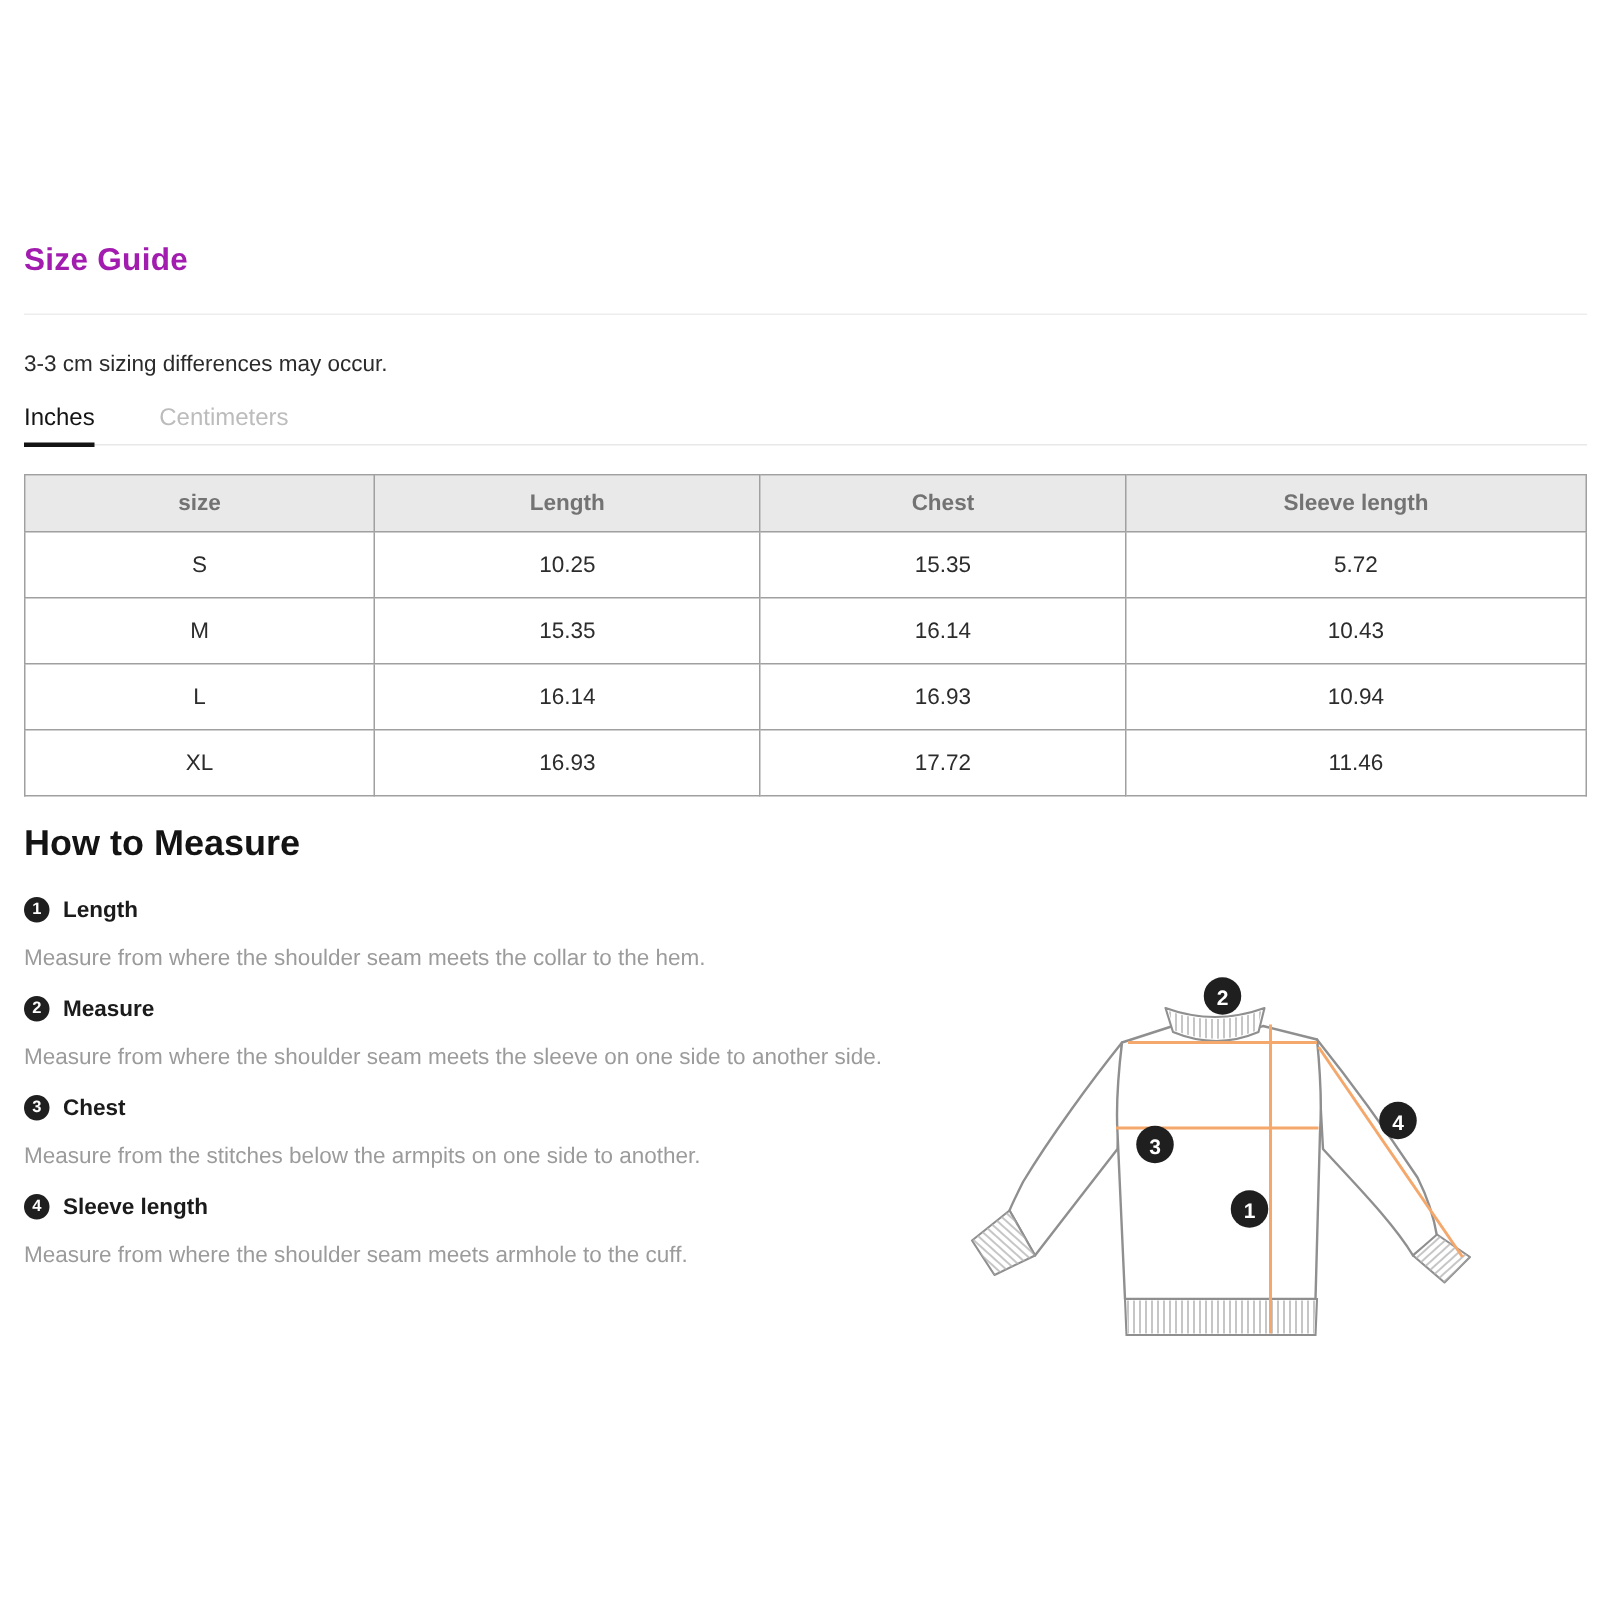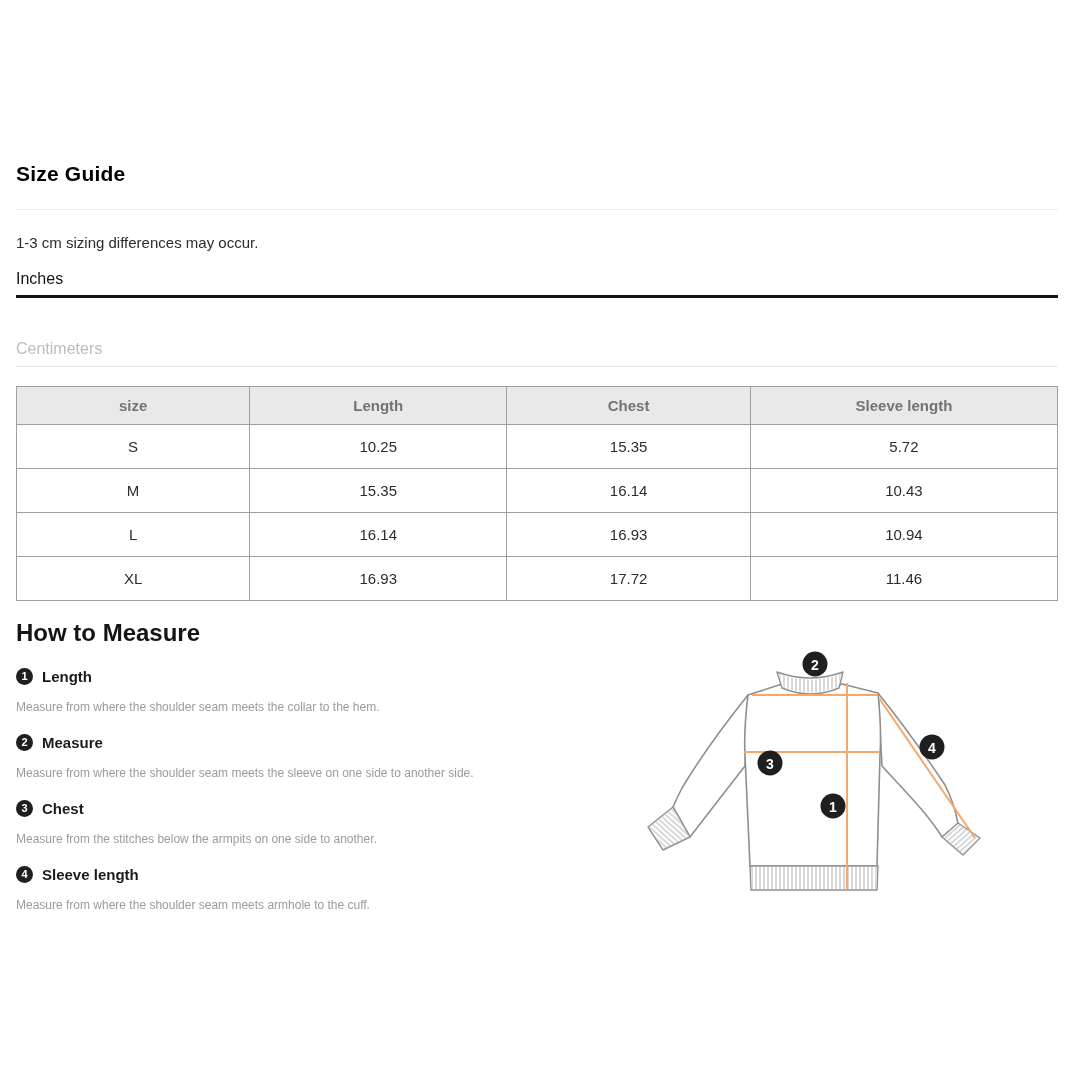--- a/index.html
+++ b/index.html
@@ -4,26 +4,26 @@
 <style>
   * { margin:0; padding:0; box-sizing:border-box; }
   html,body { background:#fff; }
   body {
     width:1080px; height:1080px; position:relative; overflow:hidden;
     font-family:"Liberation Sans", "DejaVu Sans", sans-serif;
     color:#1a1a1a;
   }
   .content { position:absolute; left:16px; top:0; width:1042px; }
 
-  .page-title { margin-top:162px; font-size:21px; font-weight:bold; letter-spacing:.2px; color:#000000; }
+  .page-title { margin-top:162px; font-size:21px; font-weight:bold; letter-spacing:.2px; color:#a21caf; }
   .divider { margin-top:23px; height:1px; background:#ededed; }
 
   .sizing-note { margin-top:24px; font-size:15px; color:#2b2b2b; }
 
-  .tabs { margin-top:18px; display:flex; gap:43px; border-bottom:1px solid #e8e8e8;flex-direction:column; }
+  .tabs { margin-top:18px; display:flex; gap:43px; border-bottom:1px solid #e8e8e8; }
   .tab { font-size:16px; line-height:19px; padding-bottom:7px; margin-bottom:-2px;
          border-bottom:3px solid transparent; cursor:pointer; }
   .tab--active { color:#141414; border-bottom-color:#141414; }
   .tab--inactive { color:#bcbcbc; }
 
   table.size-table { margin-top:19px; width:100%; border-collapse:collapse; }
   .size-table th, .size-table td {
     border:1px solid #a0a0a0; text-align:center; vertical-align:middle; font-size:15px;
   }
   .size-table th { height:38px; background:#e9e9e9; font-weight:bold; color:#737373; }
@@ -32,33 +32,33 @@
   .htm-title { margin-top:18px; font-size:24px; font-weight:bold; color:#141414; }
 
   .measure-list { margin-top:20px; }
   .measure-item .label-row { display:flex; align-items:center; gap:9px; height:18px; margin-bottom:15px; }
   .step-badge {
     width:17px; height:17px; border-radius:50%; background:#1f1f1f; color:#fff;
     font-size:11px; font-weight:bold; display:flex; align-items:center; justify-content:center;
     flex:0 0 17px;
   }
   .measure-item .label { font-size:15px; font-weight:bold; color:#1b1b1b; }
-  .measure-item .desc { font-size:12px; color:#9b9b9b; height:18px; margin-bottom:15px; }
+  .measure-item .desc { font-size:15px; color:#9b9b9b; height:18px; margin-bottom:15px; }
 
   .diagram { position:absolute; left:630px; top:640px; width:360px; height:270px; }
 </style>
 </head>
 <body>
 
 <div class="content">
 
   <div class="page-title">Size Guide</div>
   <div class="divider"></div>
 
-  <div class="sizing-note">1-3 cm sizing differences may occur.</div>
+  <div class="sizing-note">3-3 cm sizing differences may occur.</div>
 
   <div class="tabs">
     <div class="tab tab--active">Inches</div>
     <div class="tab tab--inactive">Centimeters</div>
   </div>
 
   <table class="size-table">
     <colgroup>
       <col style="width:22.4%">
         <col style="width:24.7%">

